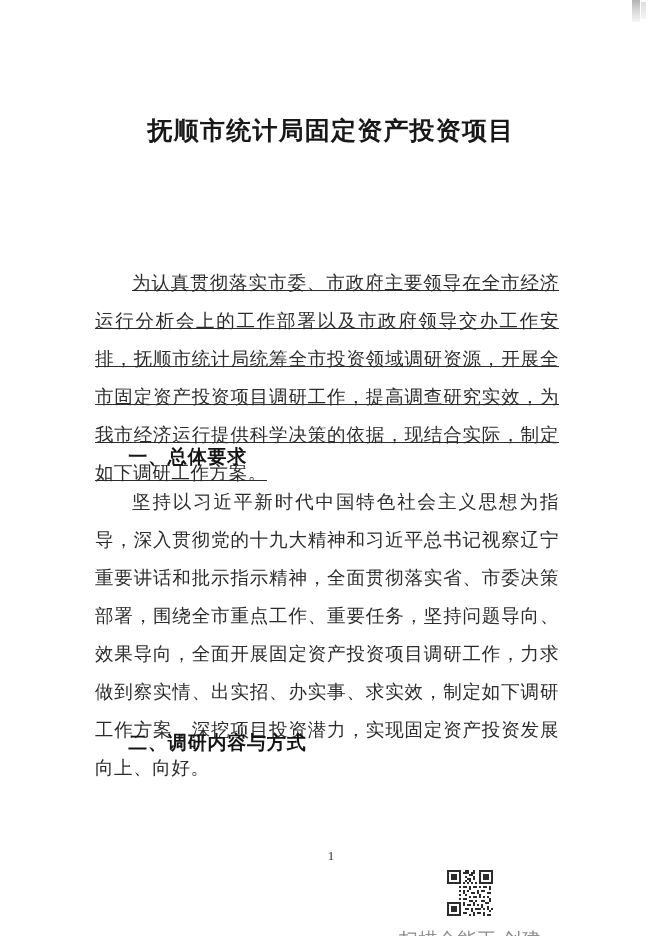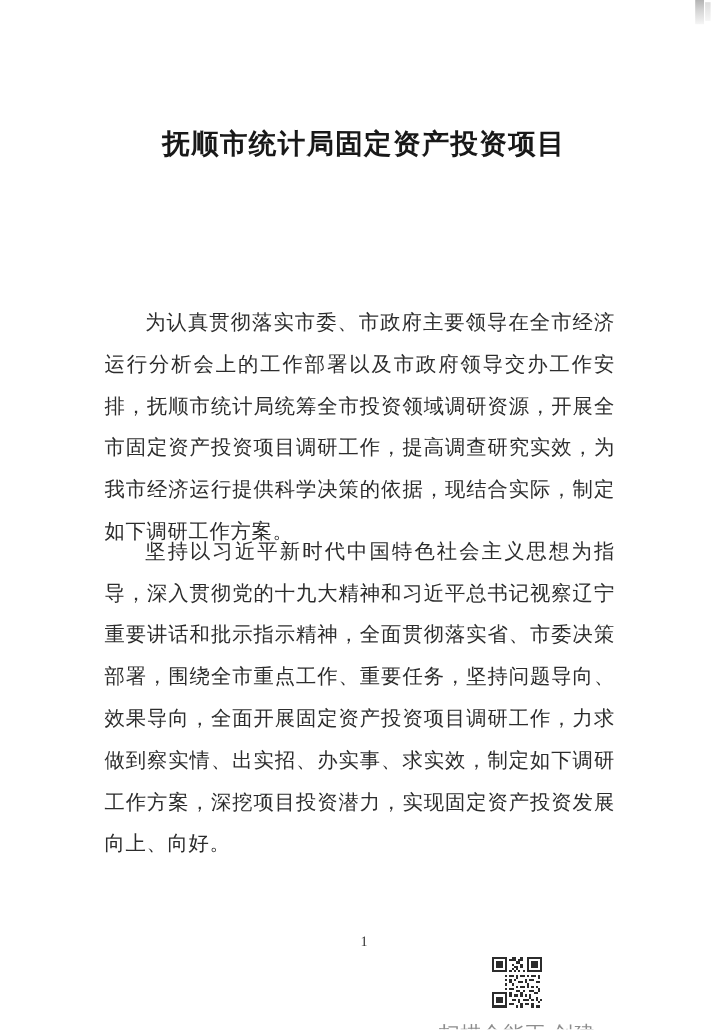--- a/index.html
+++ b/index.html
@@ -73,21 +73,21 @@
     left: 95px;
     width: 464px;
     font-family: "Liberation Sans", "DejaVu Sans", sans-serif;
     font-weight: bold;
     font-size: 19px;
     color: #141414;
     letter-spacing: 0.8px;
     text-indent: 1.75em;
   }
 
-  #para-intro   { top: 275px; }
+  #para-intro   { top: 264px; text-decoration: underline; }
   #heading-1    { top: 444px; }
   #para-sec1    { top: 483px; }
   #heading-2    { top: 730px; }
 
   .page-number {
     position: absolute;
     top: 848px;
     left: 0;
     right: 0;
     text-align: center;
@@ -127,25 +127,27 @@
   <div class="scan-mark"></div>
   <div class="scan-mark-2"></div>
 
   <div class="doc-title line1">抚顺市统计局固定资产投资项目</div>
 
 
   <div class="body-block" id="para-intro">
     <p>为认真贯彻落实市委、市政府主要领导在全市经济运行分析会上的工作部署以及市政府领导交办工作安排，抚顺市统计局统筹全市投资领域调研资源，开展全市固定资产投资项目调研工作，提高调查研究实效，为我市经济运行提供科学决策的依据，现结合实际，制定如下调研工作方案。</p>
   </div>
 
+  <div class="section-heading" id="heading-1">一、总体要求</div>
 
   <div class="body-block" id="para-sec1">
     <p>坚持以习近平新时代中国特色社会主义思想为指导，深入贯彻党的十九大精神和习近平总书记视察辽宁重要讲话和批示指示精神，全面贯彻落实省、市委决策部署，围绕全市重点工作、重要任务，坚持问题导向、效果导向，全面开展固定资产投资项目调研工作，力求做到察实情、出实招、办实事、求实效，制定如下调研工作方案，深挖项目投资潜力，实现固定资产投资发展向上、向好。</p>
   </div>
 
+  <div class="section-heading" id="heading-2">二、调研内容与方式</div>
 
   <div class="page-number">1</div>
 
   <div class="watermark">
     <svg class="qr" viewBox="0 0 25 25" shape-rendering="crispEdges">
       <rect width="25" height="25" fill="#ffffff"></rect>
       <g fill="#1b1b1b">
 
         <rect x="1" y="1" width="7" height="1"></rect>
           <rect x="1" y="7" width="7" height="1"></rect>

